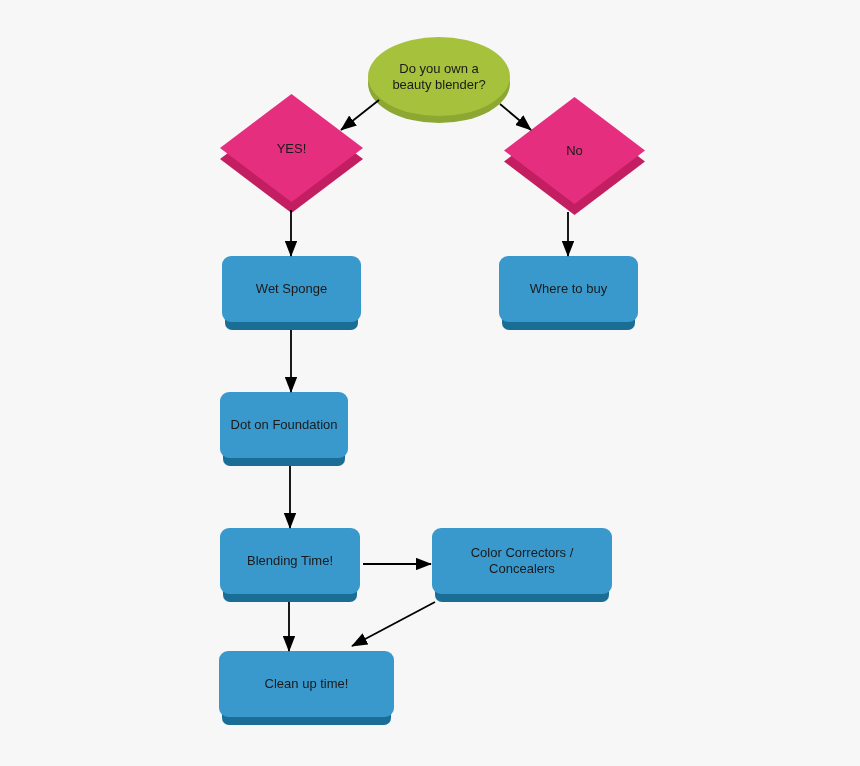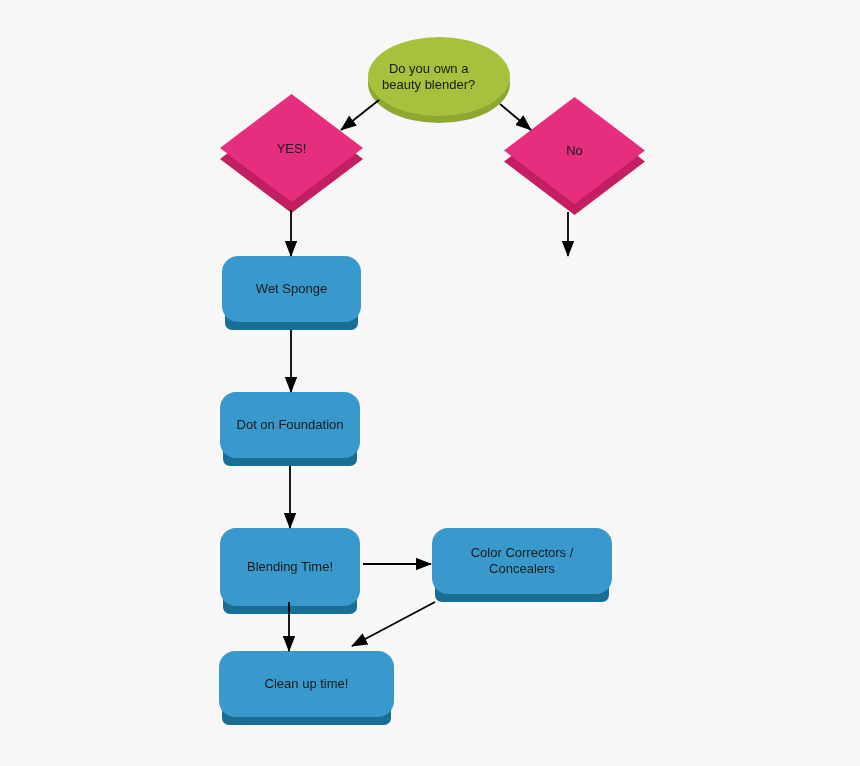--- a/index.html
+++ b/index.html
@@ -39,20 +39,21 @@
   .ellipse-face {
     position: absolute;
     left: 0;
     top: 0;
     width: 100%;
     height: 100%;
     border-radius: 50%;
     background: #a6c13c;
     display: flex;
     align-items: center;
+    justify-content: center;
     text-align: center;
   }
   .ellipse-face .node-label {
     font-size: 13px;
     line-height: 16px;
     color: #1a1a1a;
     padding: 0 14px;
   }
 
   
@@ -103,21 +104,21 @@
     height: 100%;
     border-radius: 7px;
     background: #1a6e96;
   }
   .box-face {
     position: absolute;
     left: 0;
     top: 0;
     width: 100%;
     height: 100%;
-    border-radius: 16px;
+    border-radius: 9px;
     background: #3a99cc;
     display: flex;
     align-items: center;
     justify-content: center;
     text-align: center;
   }
   .box-face .node-label {
     font-size: 13px;
     line-height: 16px;
     color: #1a1a1a;
@@ -184,29 +185,35 @@
     <span class="diamond-label">No</span>
   </div>
 
   <div class="box-wrap" style="left:222px; top:256px; width:139px; height:66px;">
     <div class="box-shadow"></div>
     <div class="box-face">
       <span class="node-label">Wet Sponge</span>
     </div>
   </div>
 
-
-  <div class="box-wrap" style="left:220px; top:392px; width:140px; height:66px;">
+  <div class="box-wrap" style="left:499px; top:256px; width:139px; height:66px;">
+    <div class="box-shadow"></div>
+    <div class="box-face">
+      <span class="node-label">Where to buy</span>
+    </div>
+  </div>
+
+  <div class="box-wrap" style="left:220px; top:392px; width:128px; height:66px;">
     <div class="box-shadow"></div>
     <div class="box-face">
       <span class="node-label">Dot on Foundation</span>
     </div>
   </div>
 
-  <div class="box-wrap" style="left:220px; top:528px; width:140px; height:78px;">
+  <div class="box-wrap" style="left:220px; top:528px; width:140px; height:66px;">
     <div class="box-shadow"></div>
     <div class="box-face">
       <span class="node-label">Blending Time!</span>
     </div>
   </div>
 
   <div class="box-wrap" style="left:432px; top:528px; width:139px; height:66px;padding-left:41px;">
     <div class="box-shadow"></div>
     <div class="box-face">
       <span class="node-label">Color Correctors /<br>Concealers</span>

